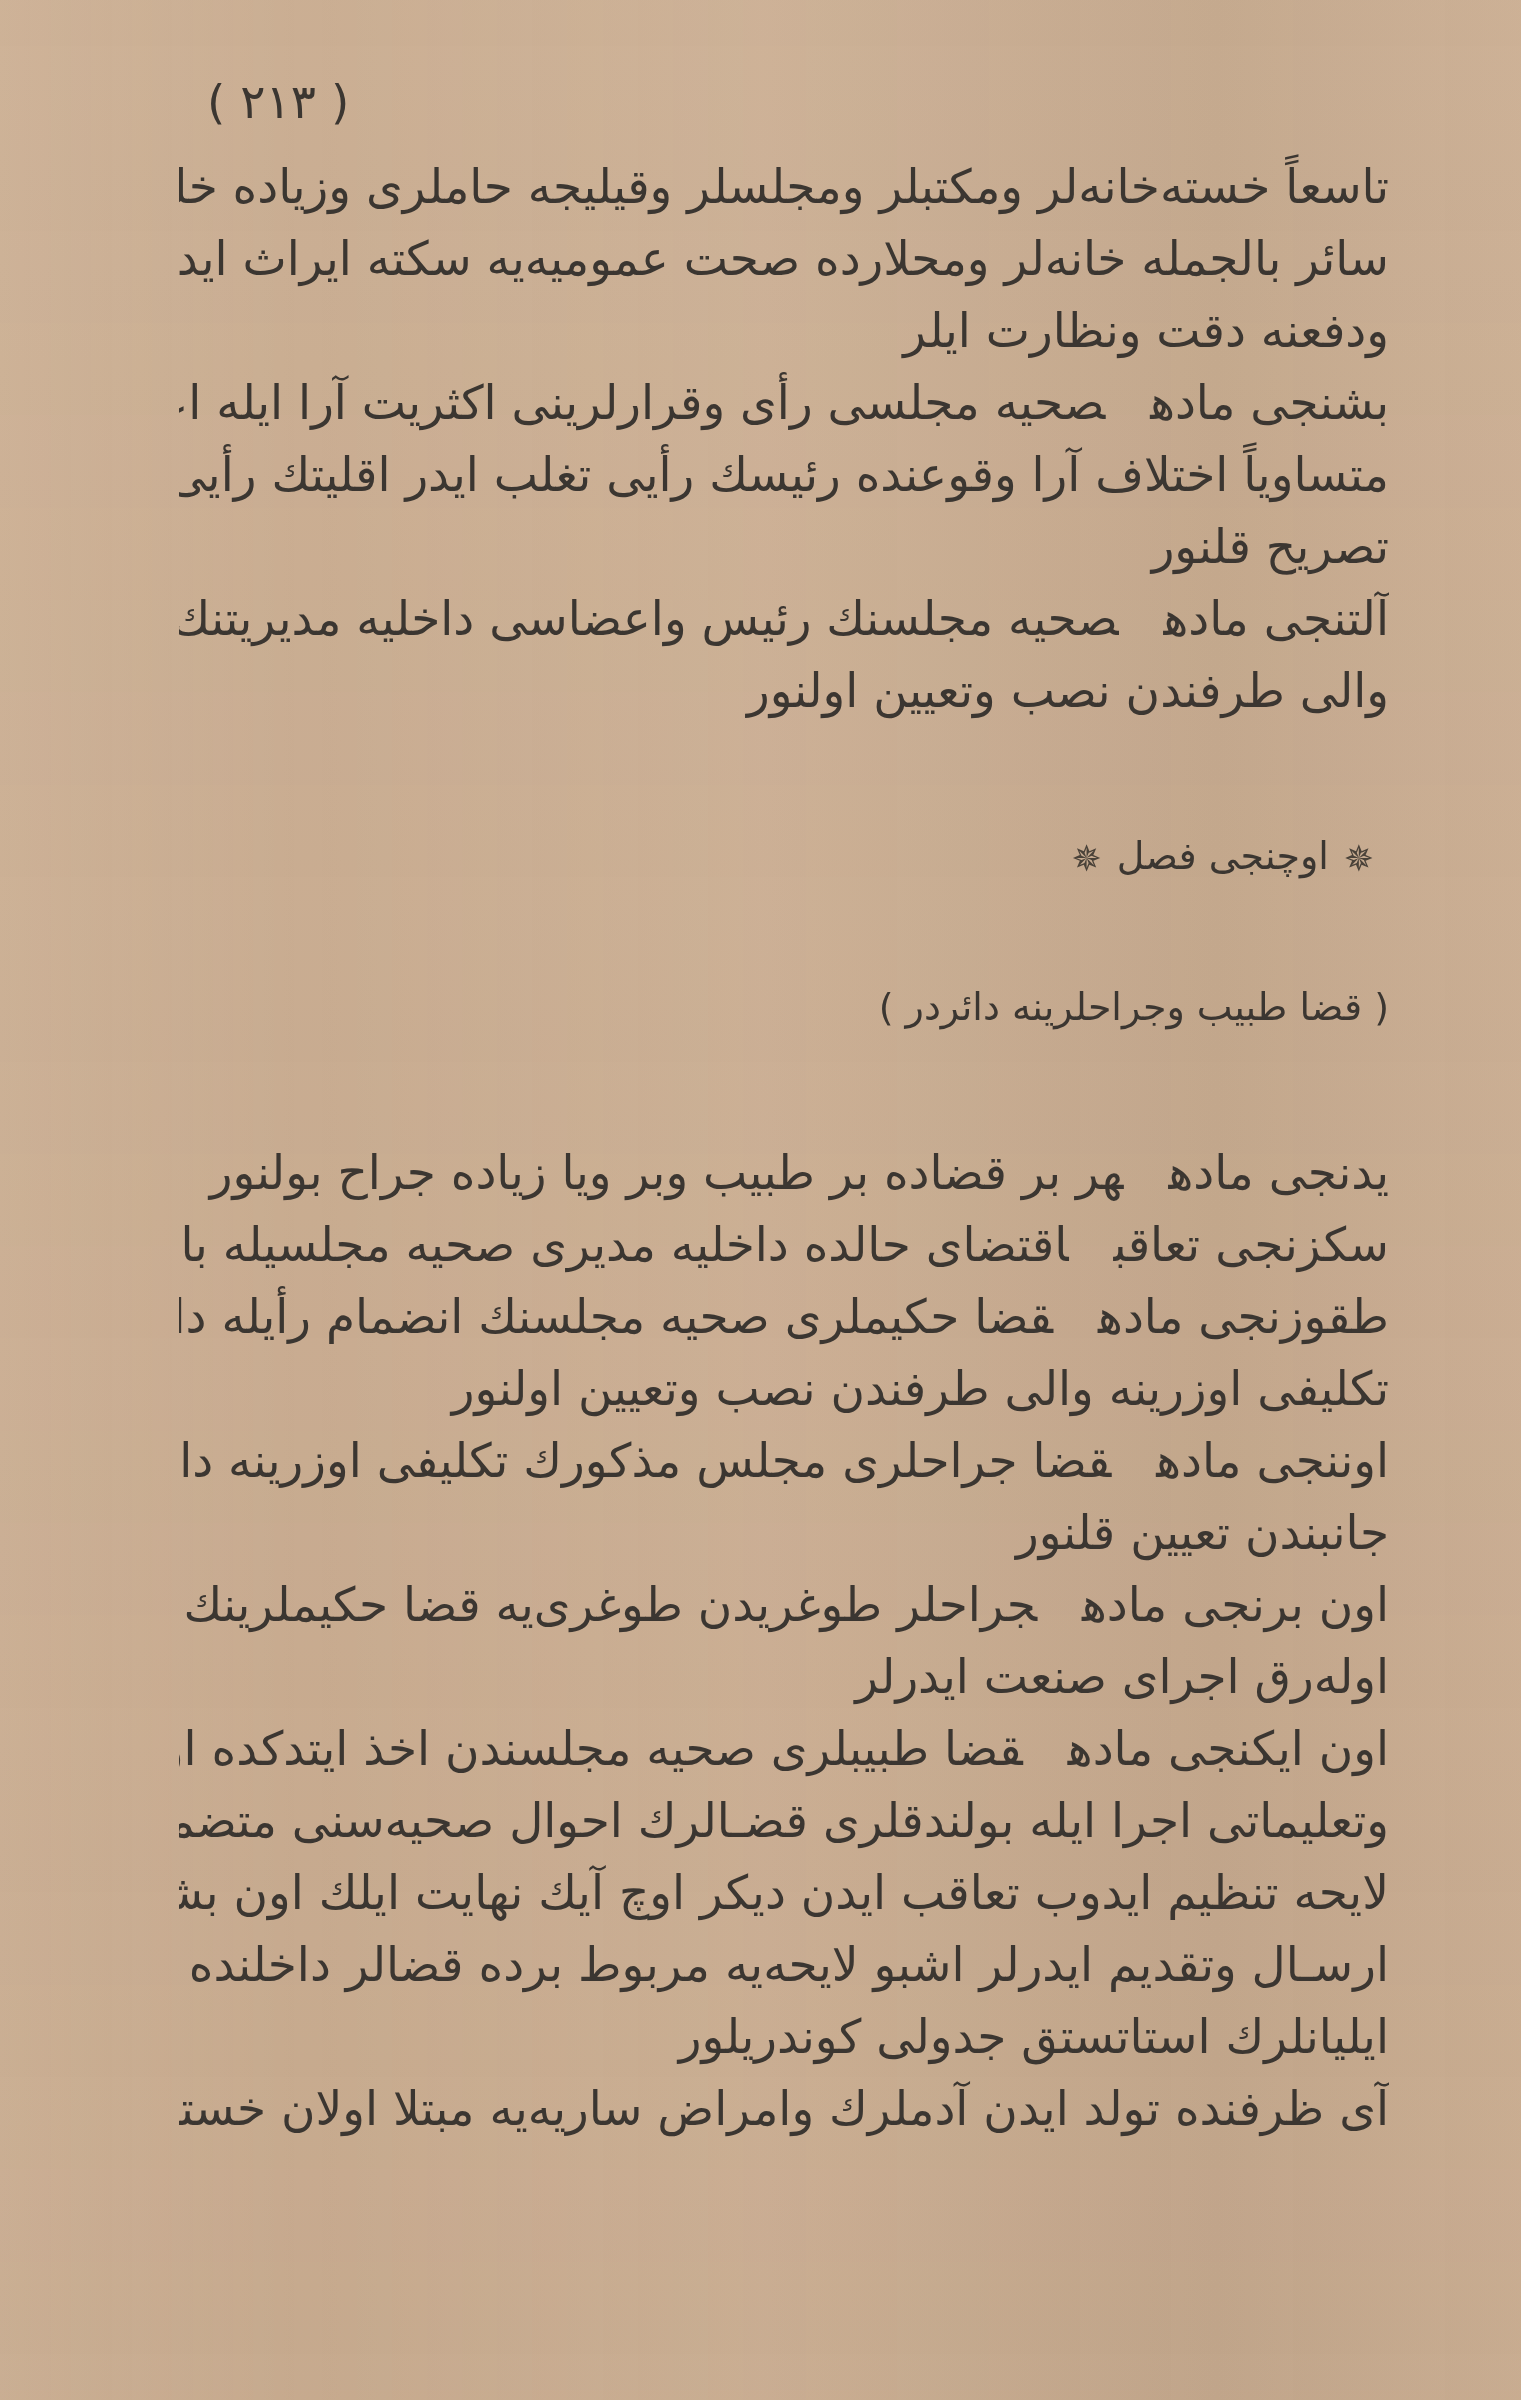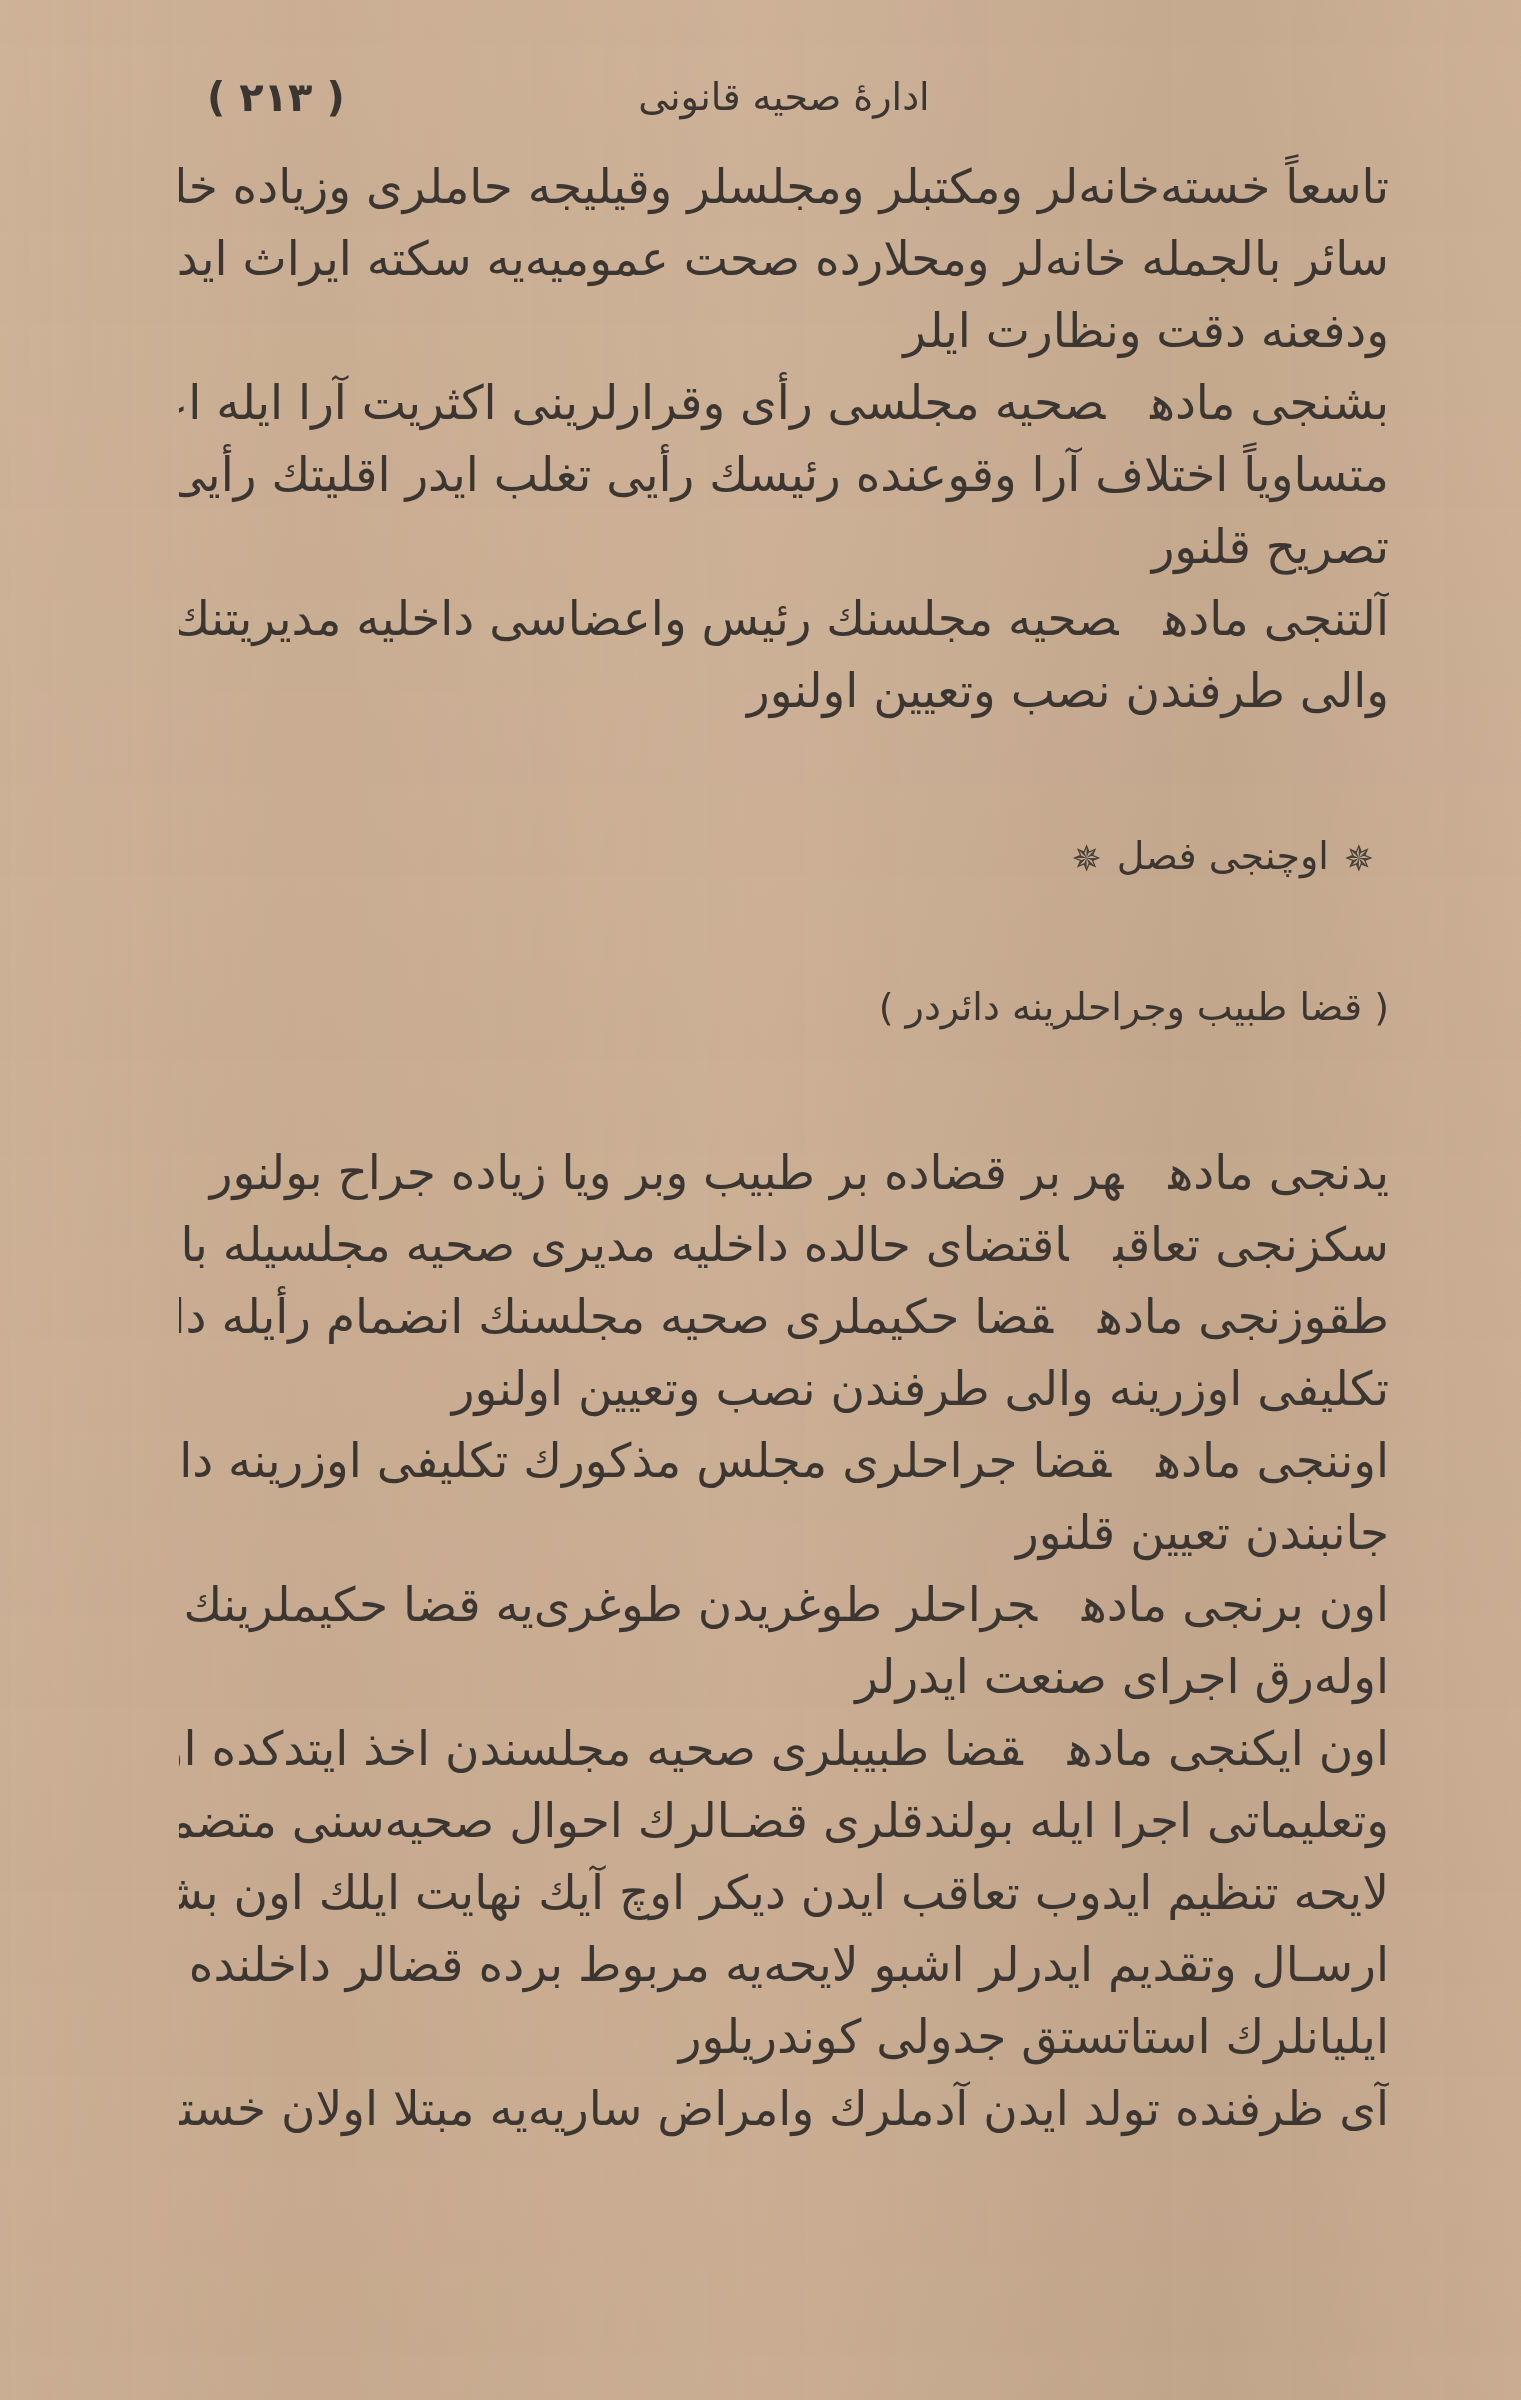--- a/index.html
+++ b/index.html
@@ -9,37 +9,36 @@
       background-image:
         linear-gradient(90deg, rgba(255,240,220,0.06) 0%, rgba(0,0,0,0) 20%, rgba(255,240,220,0.05) 50%, rgba(0,0,0,0.03) 80%, rgba(255,240,220,0.04) 100%),
         linear-gradient(180deg, rgba(210,185,160,0.25), rgba(190,160,135,0.15));
       font-family: "DejaVu Sans", sans-serif;
       color: #3b3631;
       position: relative;
     }
     .page { position: absolute; left: 179px; top: 66px; width: 1210px; direction: rtl; }
     .header { position: relative; height: 85px; }
     .running-title { position: absolute; left: 0; right: 0; top: 9.4px; text-align: center; font-size: 38px; }
-    .page-number { position: absolute; left: 28px; top: 7.5px; direction: ltr; font-size: 40px; letter-spacing: 1.9px; font-weight: bold; }
+    .page-number { position: absolute; left: 28px; top: 7.5px; direction: ltr; font-size: 47px; letter-spacing: 1.9px; }
     .line { font-size: 47px; line-height: 72px; white-space: nowrap; text-align: justify; text-align-last: justify; height: 72px; overflow: hidden; }
     .line.last { text-align-last: right; }
     .article-label { margin-left: 45px; }
     .section { text-align: right; font-size: 38px; }
     .section-head { margin-top: 87px; height: 85px; line-height: 85px; }
     .section-sub { margin-top: 66px; height: 85px; line-height: 85px; }
     .ornament { display: inline-block; font-size: 36px; color: #4a4239; margin: 0 15px; vertical-align: middle; }
     .spacer { height: 87px; }
   </style>
 </head>
 <body>
 
 <div class="page">
 
   <div class="header">
-    <div class="running-title">ادارهٔ صحیه قانونی</div>
     <div class="page-number">( ۲۱۳ )</div>
   </div>
 
   <div>
     <div class="line">تاسعاً     خسته‌خانه‌لر ومکتبلر ومجلسلر وقیلیجه حاملری وزیاده خلق تجمع ایدن</div>
     <div class="line">سائر بالجمله خانه‌لر ومحلارده صحت عمومیه‌یه سکته ایراث ایده‌بیله‌جك اسبابك منع</div>
     <div class="line last">ودفعنه دقت ونظارت ایلر</div>
   </div>
 
   <div>

